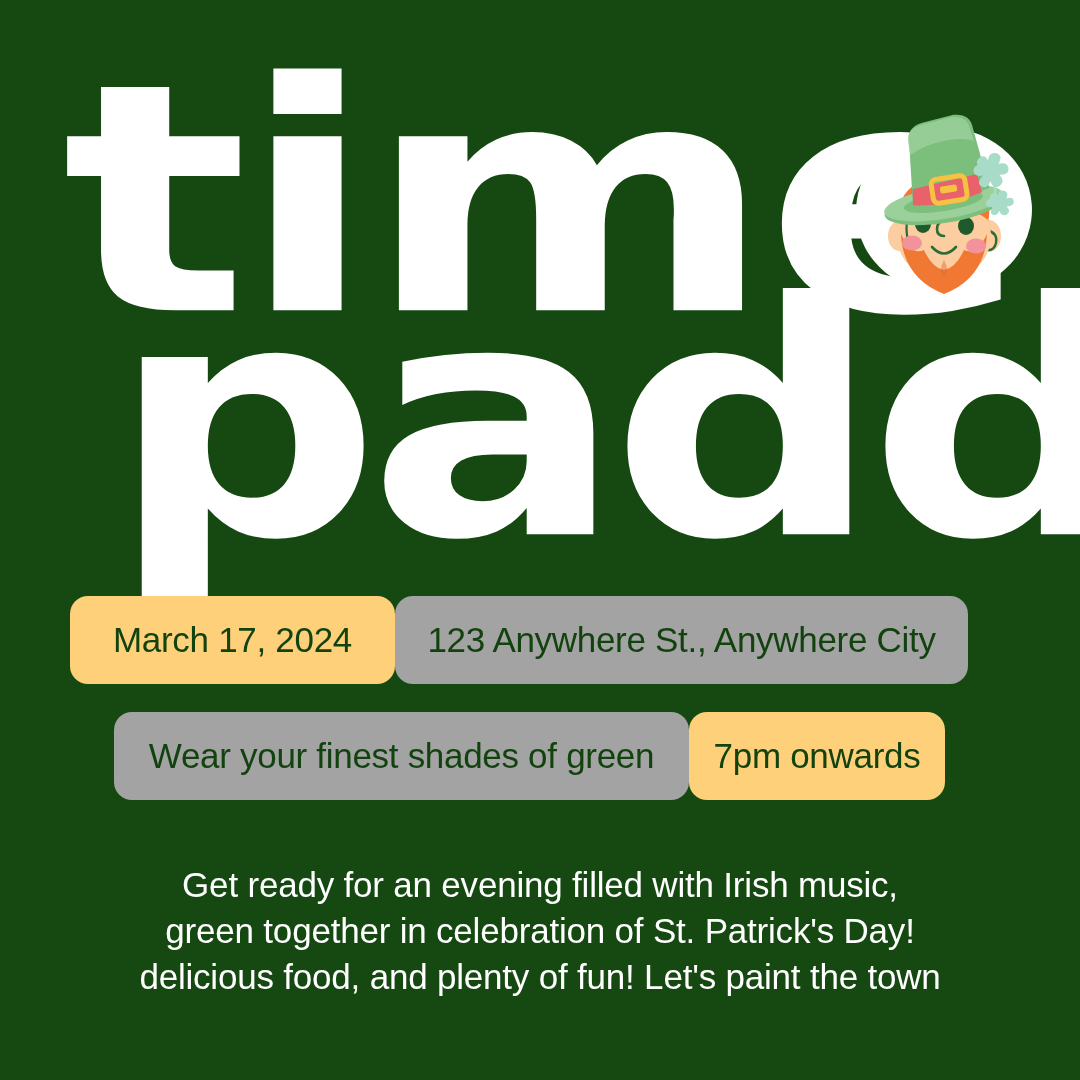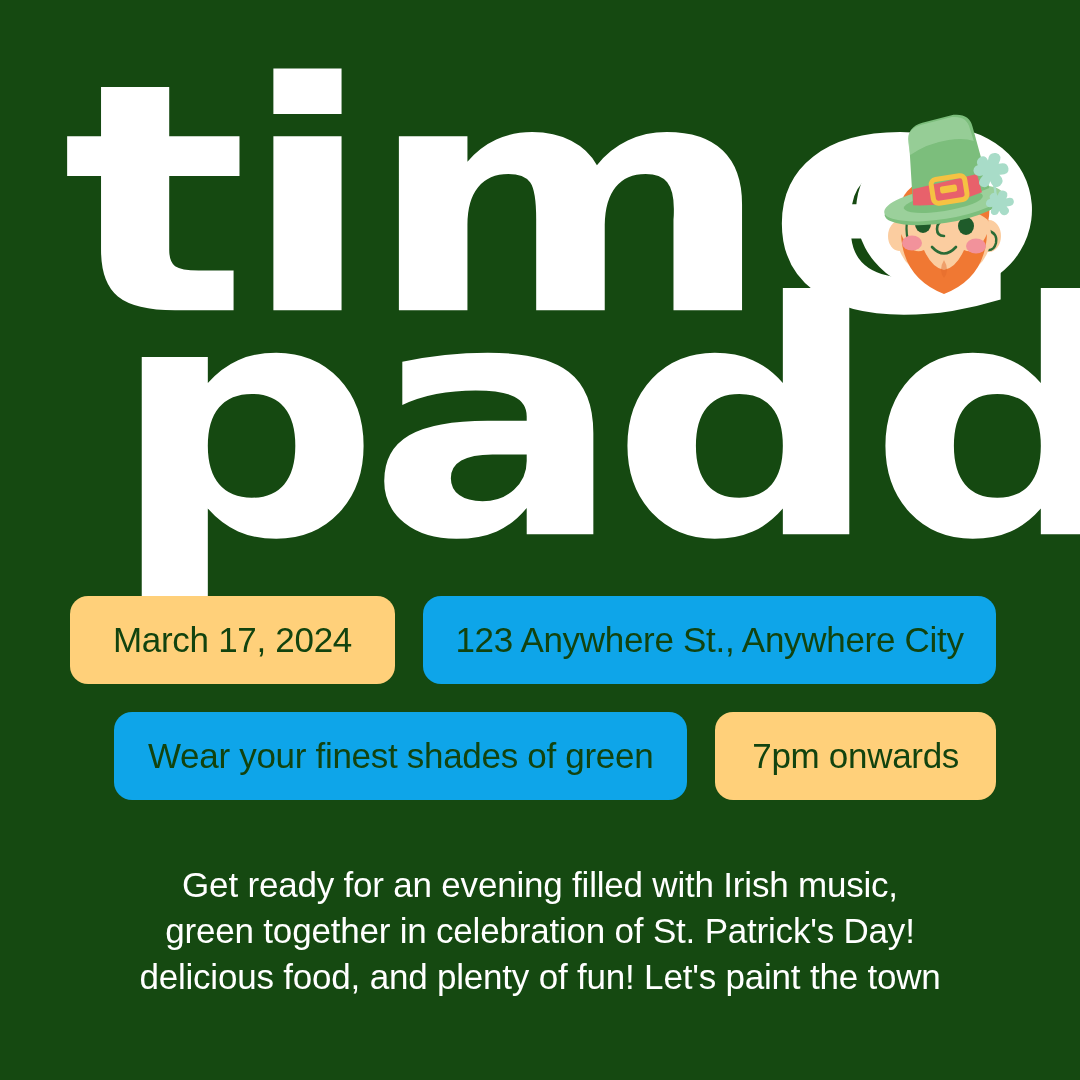--- a/index.html
+++ b/index.html
@@ -79,44 +79,43 @@
 
   
   .pill-rows {
     position:absolute;
     left:70px;
     top:596px;
     width:926px;
   }
   .pill-row {
     display:flex;
-    gap:28px;
     margin-bottom:28px;
   }
   .pill {
     height:88px;
     border-radius:18px;
     display:flex;
     align-items:center;
     justify-content:center;
     padding:0 34px;
     font-family:"Liberation Sans", sans-serif;
     font-size:35px;
     font-weight:400;
     color:#12430f;
     letter-spacing:-0.3px;
     white-space:nowrap;
   }
   .pill-yellow { background:#FFD07A; }
-  .pill-green  { background:#0ea5e9; }
+  .pill-green  { background:#a3a3a3; }
 
   .pill-date     { width:325px; }
   .pill-address  { width:573px; }
   .pill-dress    { width:575px;margin-left:44px; }
-  .pill-time     { width:286px; }
+  .pill-time     { width:256px; }
 
   
   .body-copy {
     position:absolute;
     left:0;
     top:862px;
     width:1080px;
     text-align:center;
     color:#ffffff;
     font-family:"Liberation Sans", sans-serif;

